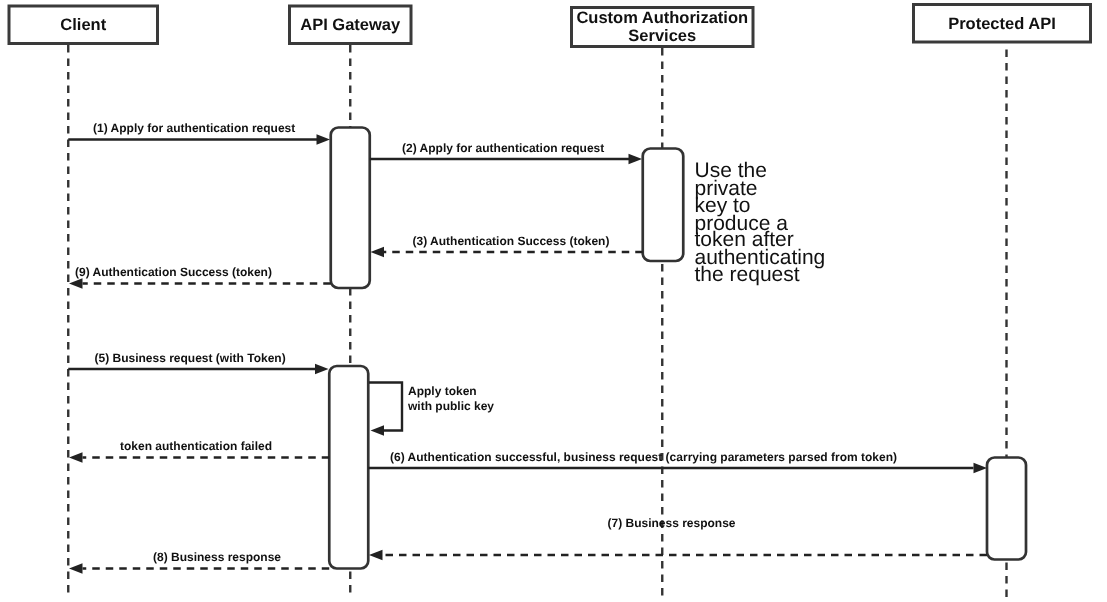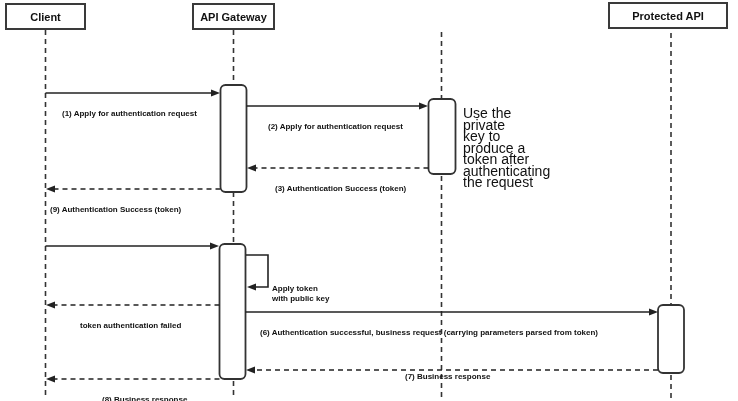--- a/index.html
+++ b/index.html
@@ -32,21 +32,20 @@
     color: #111111;
     white-space: pre-line;
   }
   .mlabel {
     position: absolute;
     font-weight: bold;
     font-size: 8px;
     line-height: 10px;
     color: #111111;
     white-space: nowrap;
-    margin-top: 28px;
   }
   .mlabel.wrap {
     white-space: pre-line;
   }
   .note {
     position: absolute;
     font-weight: normal;
     font-size: 14px;
     line-height: 11.5px;
     color: #111111;
@@ -94,28 +93,31 @@
     <line x1="245.5" y1="312" x2="649" y2="312" stroke="#222" stroke-width="1.6"></line>
     <polygon points="658,312 649,308.5 649,315.5" fill="#222"></polygon>
 
     <line x1="658" y1="370" x2="255" y2="370" stroke="#222" stroke-width="1.6" stroke-dasharray="5,4"></line>
     <polygon points="246,370 255,366.5 255,373.5" fill="#222"></polygon>
 
     <line x1="219.5" y1="379" x2="55" y2="379" stroke="#222" stroke-width="1.6" stroke-dasharray="5,4"></line>
     <polygon points="46,379 55,375.5 55,382.5" fill="#222"></polygon>
   </svg>
 
-  <div class="pbox" style="left:5px; top:3px; width:81px; height:27px;">Client</div>
+  <div class="pbox" style="left:5px; top:3px; width:101px; height:27px;">Client</div>
   <div class="pbox" style="left:192px; top:3px; width:83px; height:27px;">API Gateway</div>
+  <div class="pbox" style="left:380px; top:4px; width:123px; height:28px;">Custom Authorization
+Services</div>
   <div class="pbox" style="left:608px; top:2px; width:120px; height:27px;">Protected API</div>
 
   <span class="mlabel" style="left:62px; top:81px;">(1) Apply for authentication request</span>
   <span class="mlabel" style="left:268px; top:94px;">(2) Apply for authentication request</span>
   <span class="mlabel" style="left:275px; top:156px;">(3) Authentication Success (token)</span>
   <span class="mlabel" style="left:50px; top:177px;">(9) Authentication Success (token)</span>
+  <span class="mlabel" style="left:63px; top:234px;">(5) Business request (with Token)</span>
   <span class="mlabel wrap" style="left:272px; top:256px;">Apply token
 with public key</span>
   <span class="mlabel" style="left:80px; top:293px;">token authentication failed</span>
   <span class="mlabel" style="left:260px; top:300px;">(6) Authentication successful, business request (carrying parameters parsed from token)</span>
   <span class="mlabel" style="left:405px; top:344px;">(7) Business response</span>
   <span class="mlabel" style="left:68px; top:367px;padding-left:34px;">(8) Business response</span>
 
   <div class="note" style="left:463px; top:108px; width:90px;">Use the private
 key to produce a
 token after

